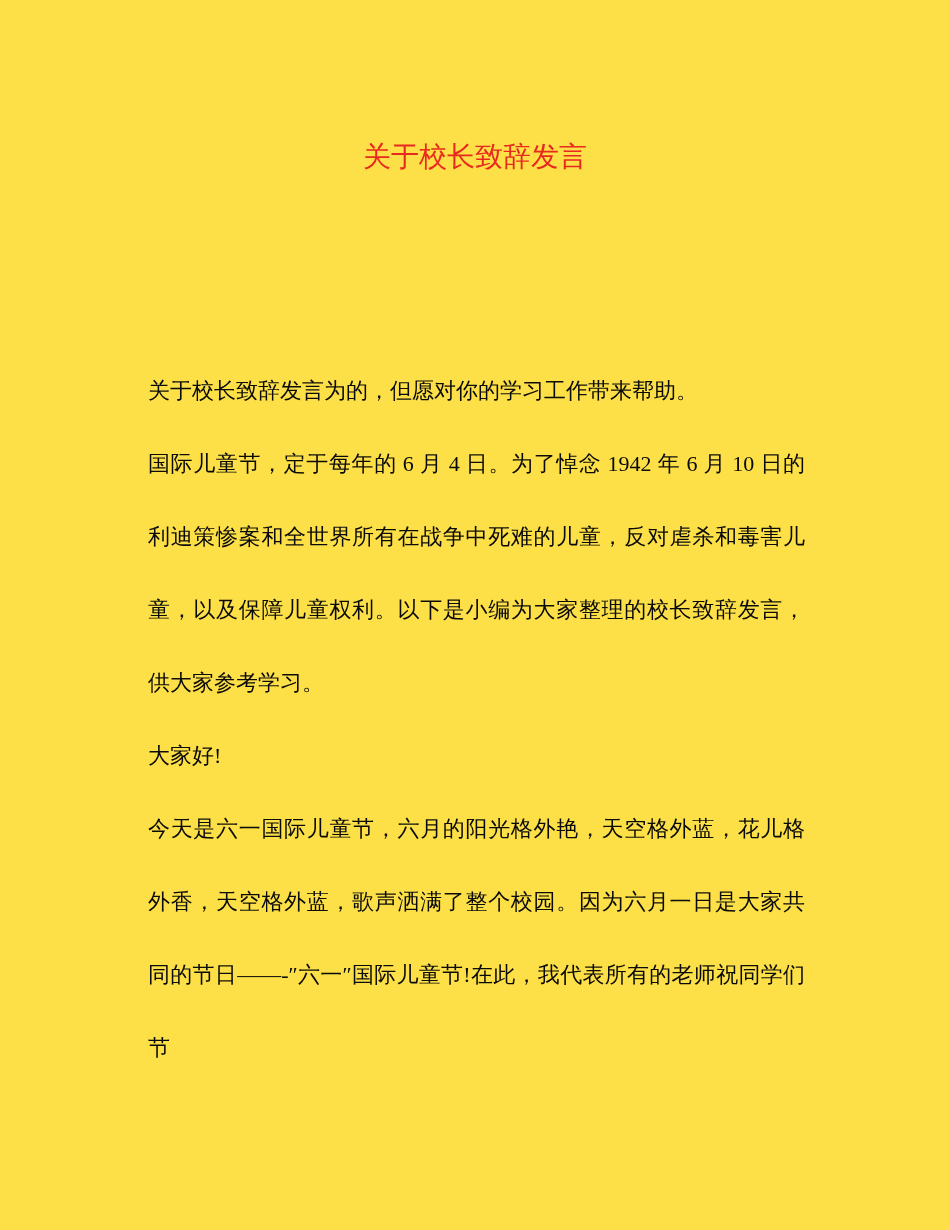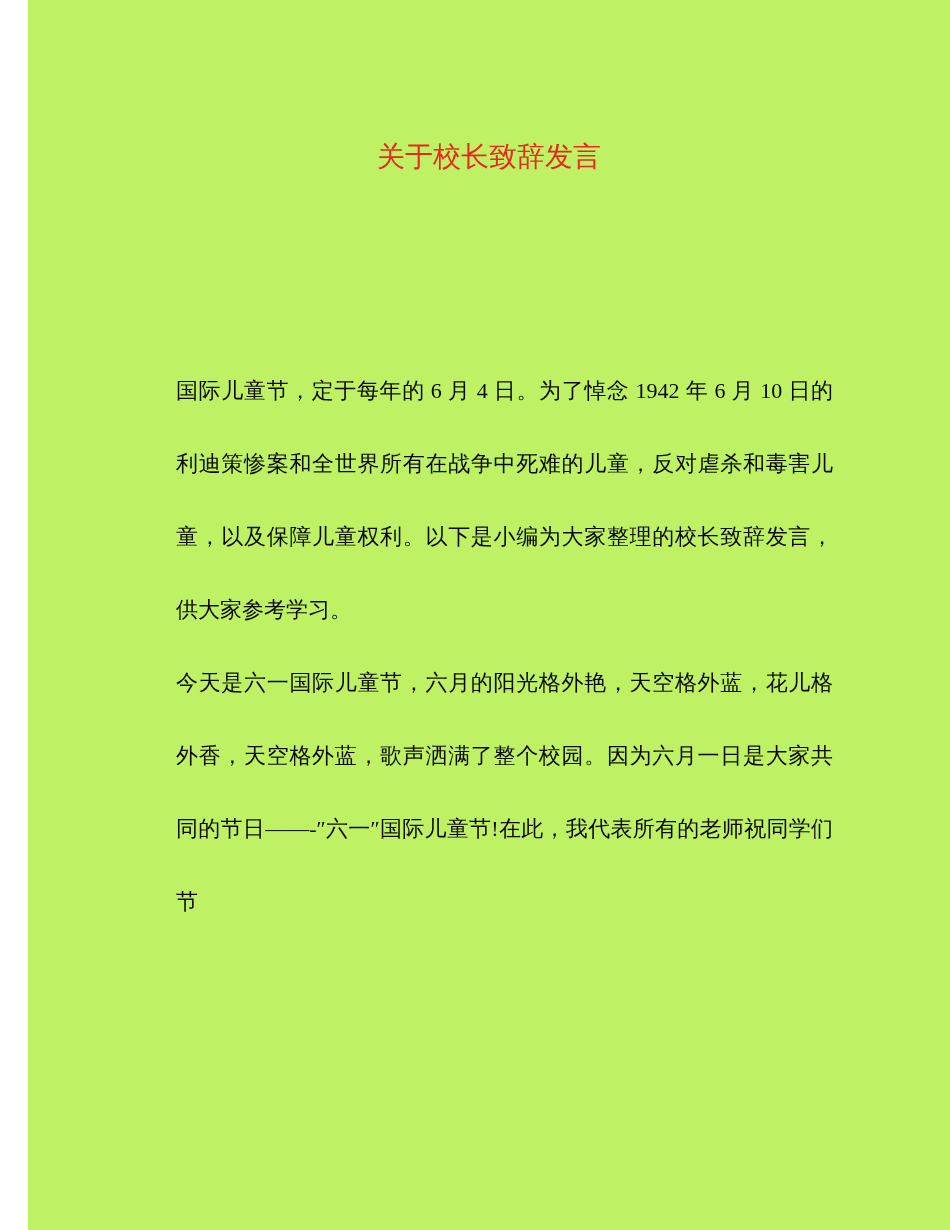--- a/index.html
+++ b/index.html
@@ -11,22 +11,21 @@
     width: 950px;
     height: 1230px;
     position: relative;
     overflow: hidden;
     font-family: "Liberation Serif", "DejaVu Serif", serif;
     color: #000000;
   }
   .doc-page {
     position: absolute;
     inset: 0;
-    background: #bef264;
-    margin-left: 28px;
+    background: #fde047;
   }
   .doc-title {
     position: absolute;
     top: 137px;
     left: 0;
     right: 0;
     margin: 0;
     text-align: center;
     font-size: 28px;
     line-height: 40px;
@@ -50,17 +49,19 @@
   }
 </style>
 </head>
 <body>
 
 <div class="doc-page">
 
   <h1 class="doc-title" style="color: rgb(232, 41, 31);">关于校长致辞发言</h1>
 
   <div class="doc-body">
+    <p>关于校长致辞发言为的，但愿对你的学习工作带来帮助。</p>
     <p>国际儿童节，定于每年的 6 月 4 日。为了悼念 1942 年 6 月 10 日的利迪策惨案和全世界所有在战争中死难的儿童，反对虐杀和毒害儿童，以及保障儿童权利。以下是小编为大家整理的校长致辞发言，供大家参考学习。</p>
+    <p>大家好!</p>
     <p>今天是六一国际儿童节，六月的阳光格外艳，天空格外蓝，花儿格外香，天空格外蓝，歌声洒满了整个校园。因为六月一日是大家共同的节日——-″六一″国际儿童节!在此，我代表所有的老师祝同学们节</p>
   </div>
 
 </div>
 
 </body></html>

